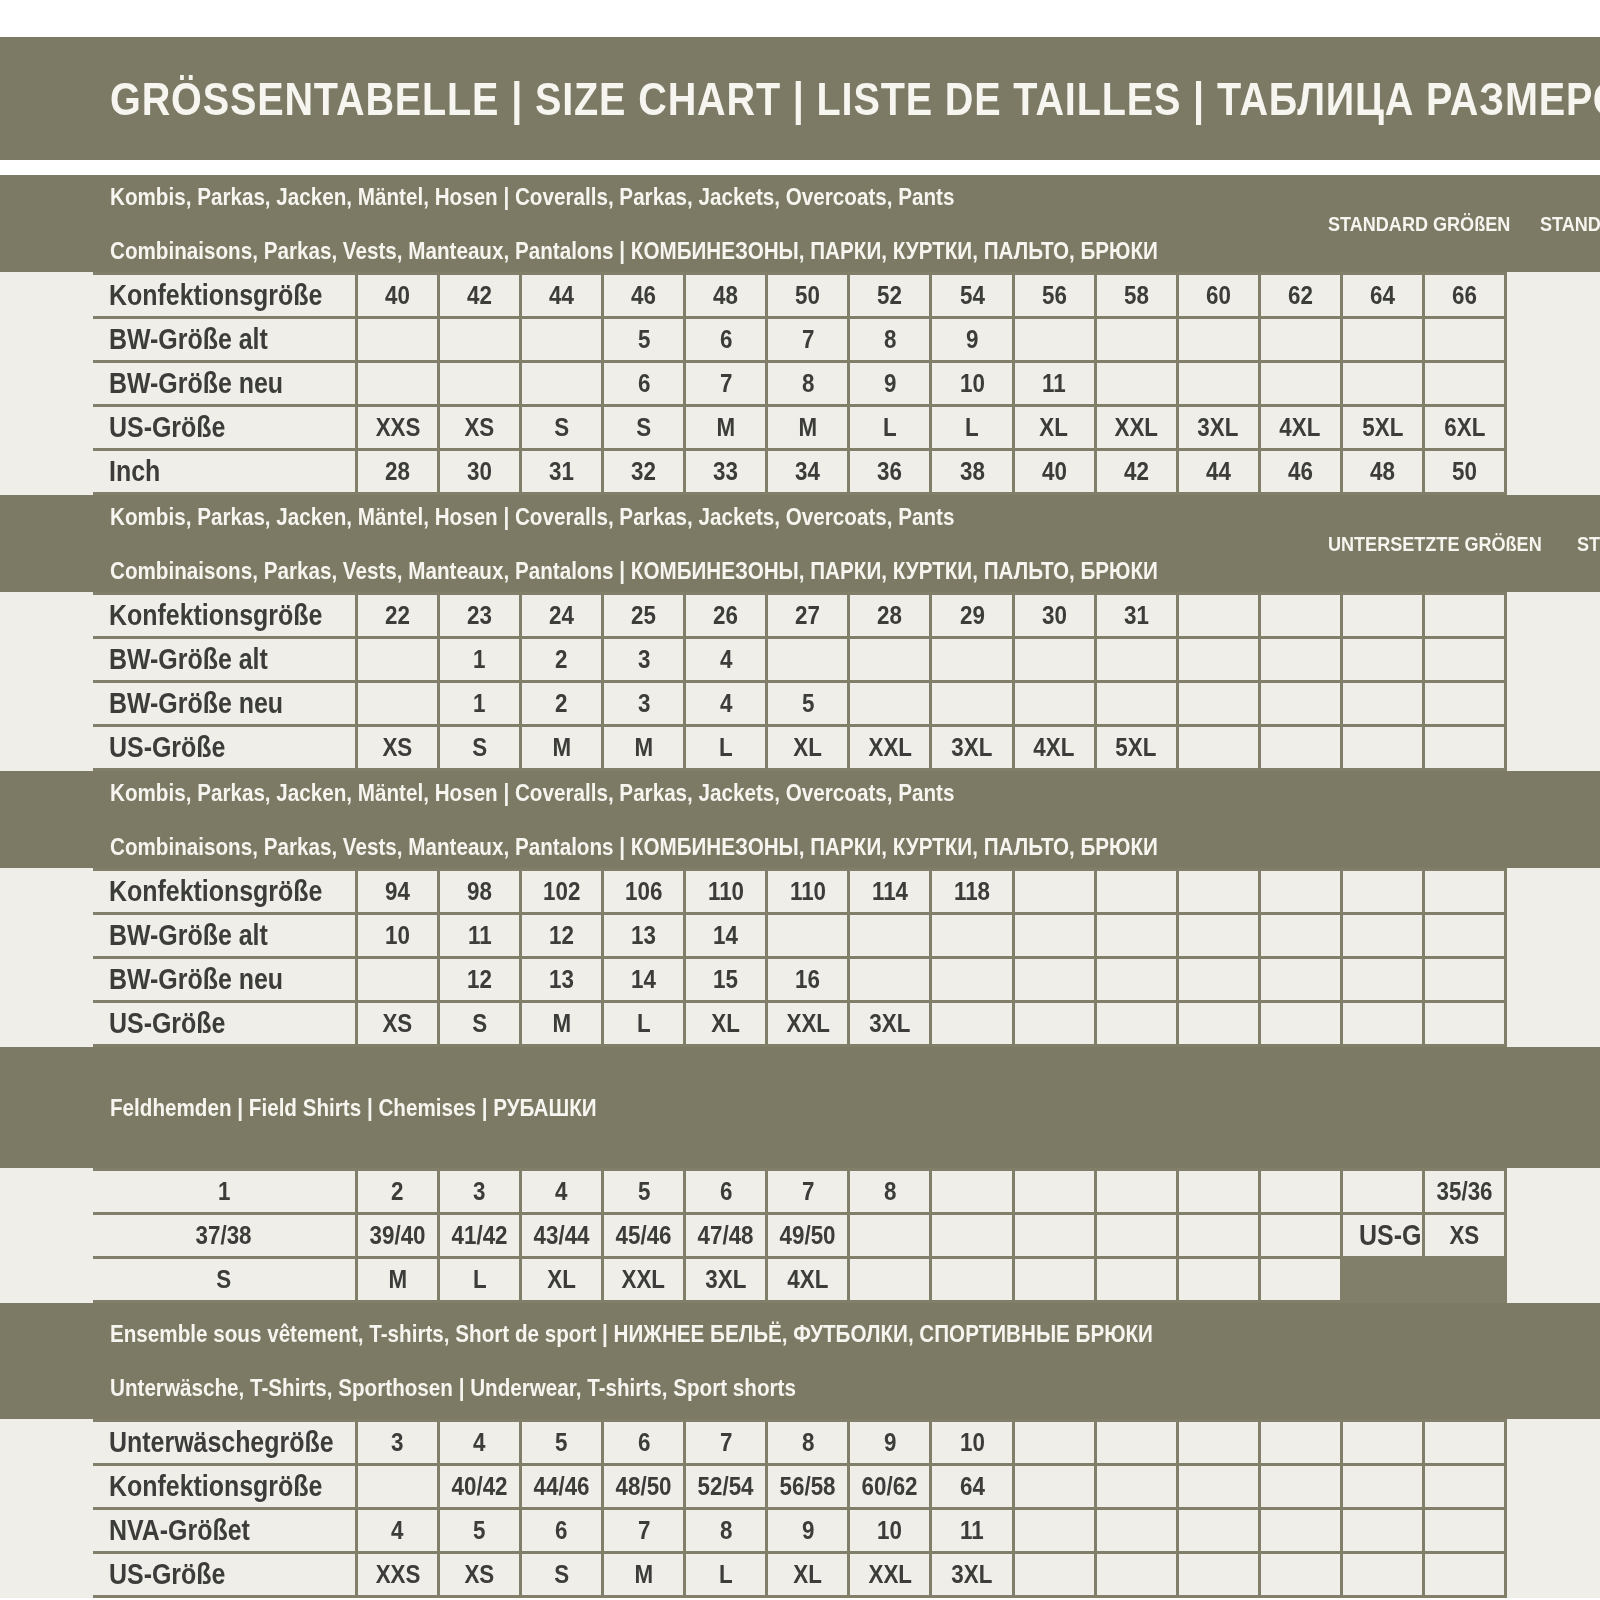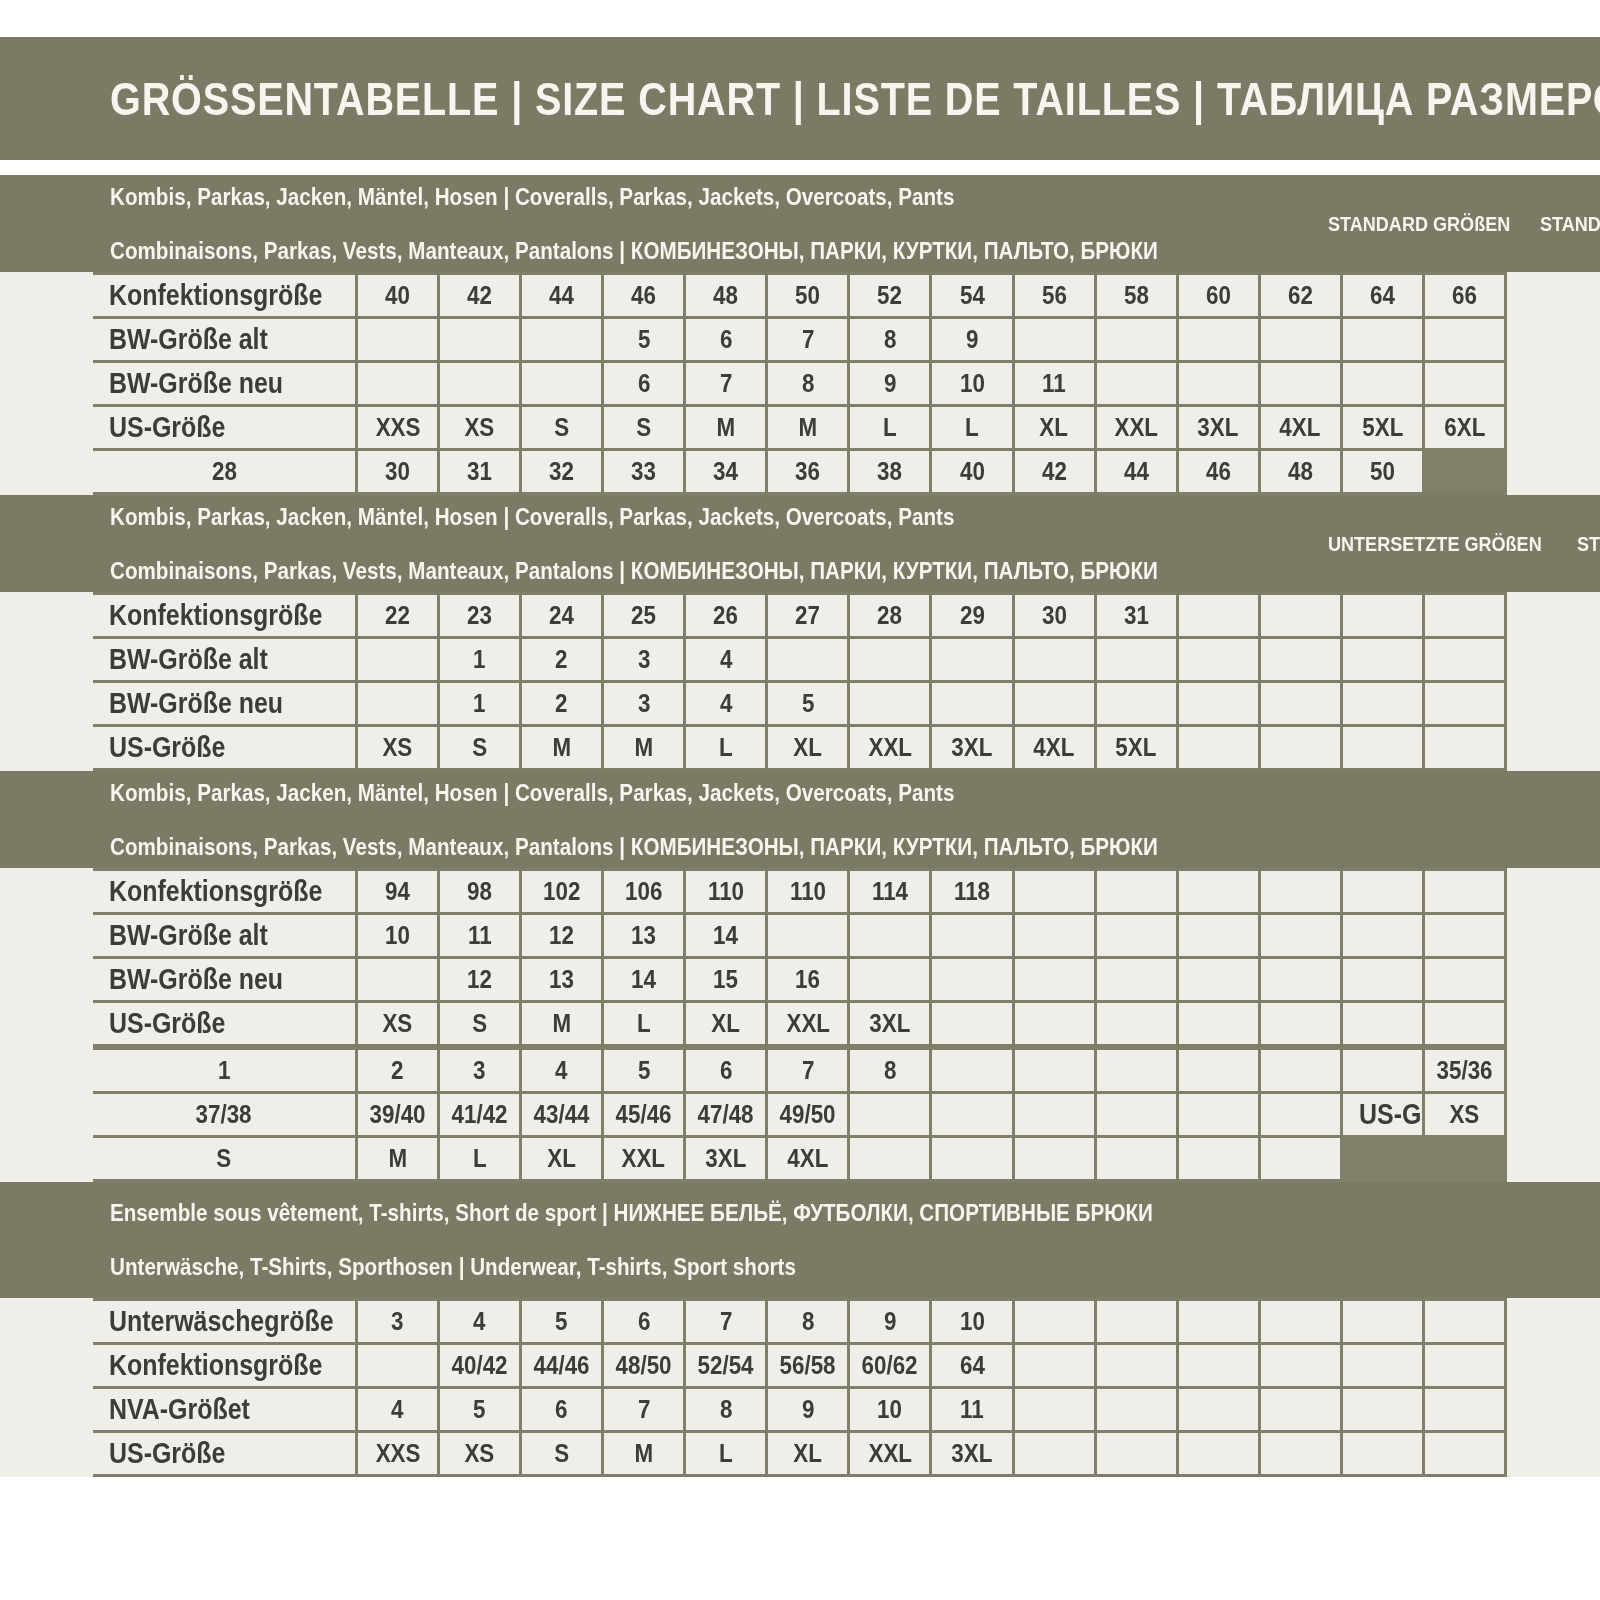--- a/index.html
+++ b/index.html
@@ -253,20 +253,23 @@
             </div>
             <div class="cell data-cell" data-name="size-cell">
               <span class="cond">4XL</span>
             </div>
             <div class="cell data-cell" data-name="size-cell">
               <span class="cond">5XL</span>
             </div>
             <div class="cell data-cell" data-name="size-cell">
               <span class="cond">6XL</span>
             </div>
+            <div class="cell label-cell" data-name="row-label">
+              <span class="cond-left">Inch</span>
+            </div>
             <div class="cell data-cell" data-name="size-cell">
               <span class="cond">28</span>
             </div>
             <div class="cell data-cell" data-name="size-cell">
               <span class="cond">30</span>
             </div>
             <div class="cell data-cell" data-name="size-cell">
               <span class="cond">31</span>
             </div>
             <div class="cell data-cell" data-name="size-cell">
@@ -690,20 +693,26 @@
               <span class="cond"></span>
             </div>
             <div class="cell data-cell" data-name="size-cell">
               <span class="cond"></span>
             </div>
           </div>
     </div>
   </section>
 
   <section data-name="section">
+    <div class="band" data-name="section-header-band">
+      <div class="band-left" data-name="section-headlines">
+            <div class="band-line" data-name="section-header-line"><span class="cond-left">Feldhemden | Field Shirts | Chemises | РУБАШКИ</span></div>
+          </div>
+      <div class="band-side" data-name="section-side-label"></div>
+    </div>
     <div class="table-wrap" data-name="section-table-area">
       <div class="size-grid" data-name="size-table">
             <div class="cell data-cell" data-name="size-cell">
               <span class="cond">1</span>
             </div>
             <div class="cell data-cell" data-name="size-cell">
               <span class="cond">2</span>
             </div>
             <div class="cell data-cell" data-name="size-cell">
               <span class="cond">3</span>

